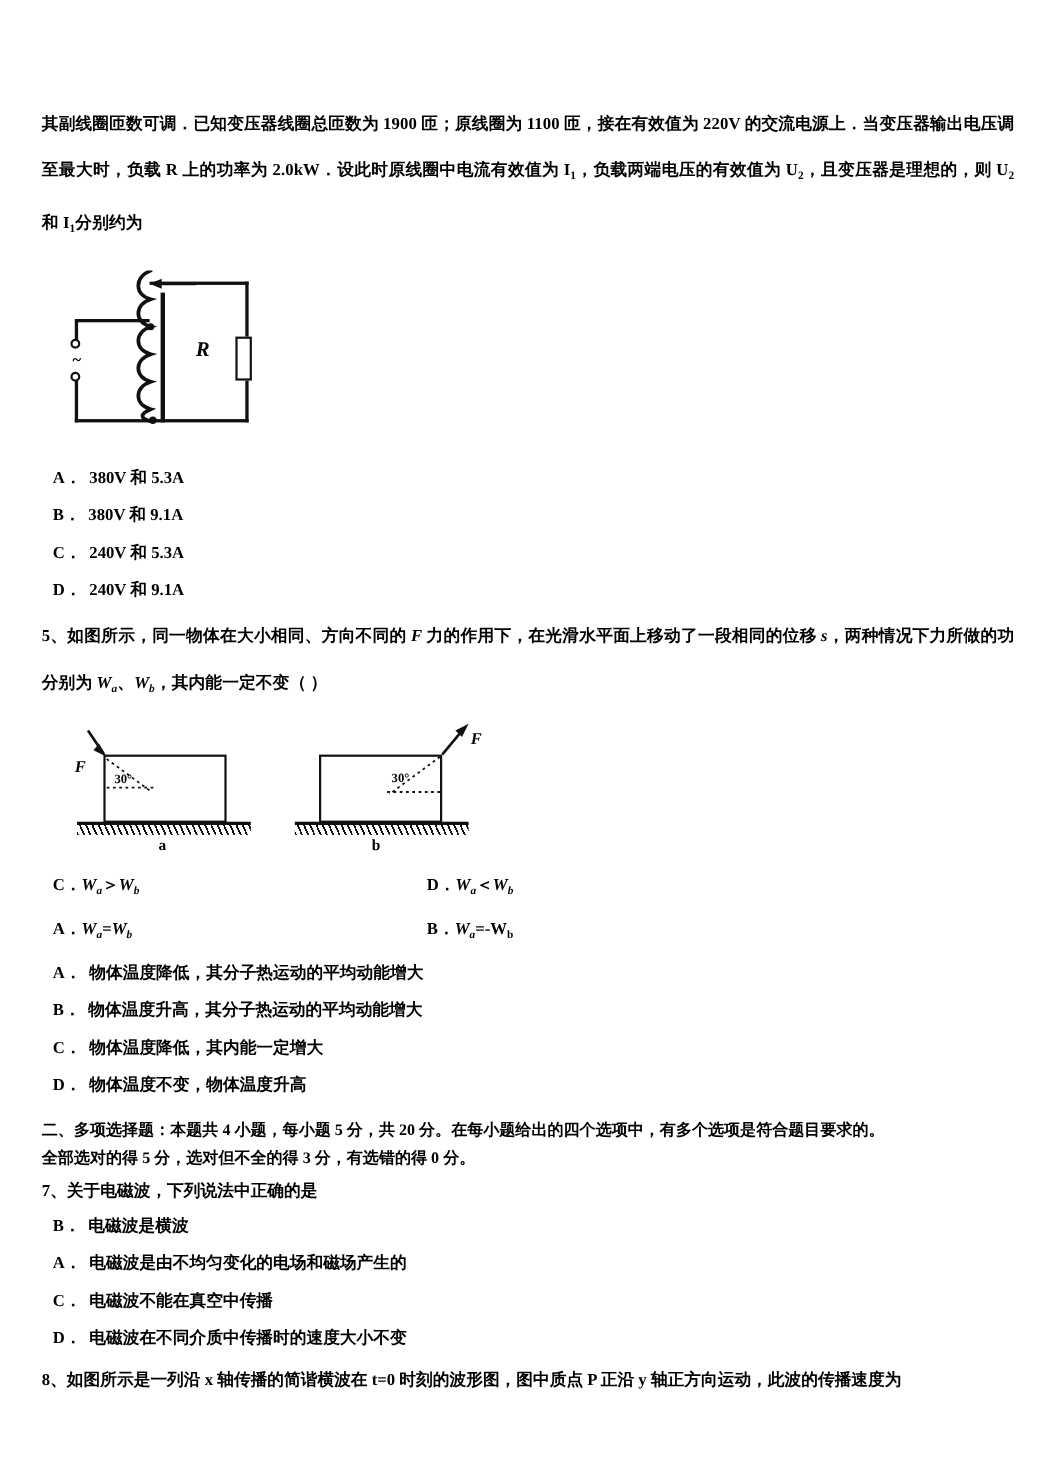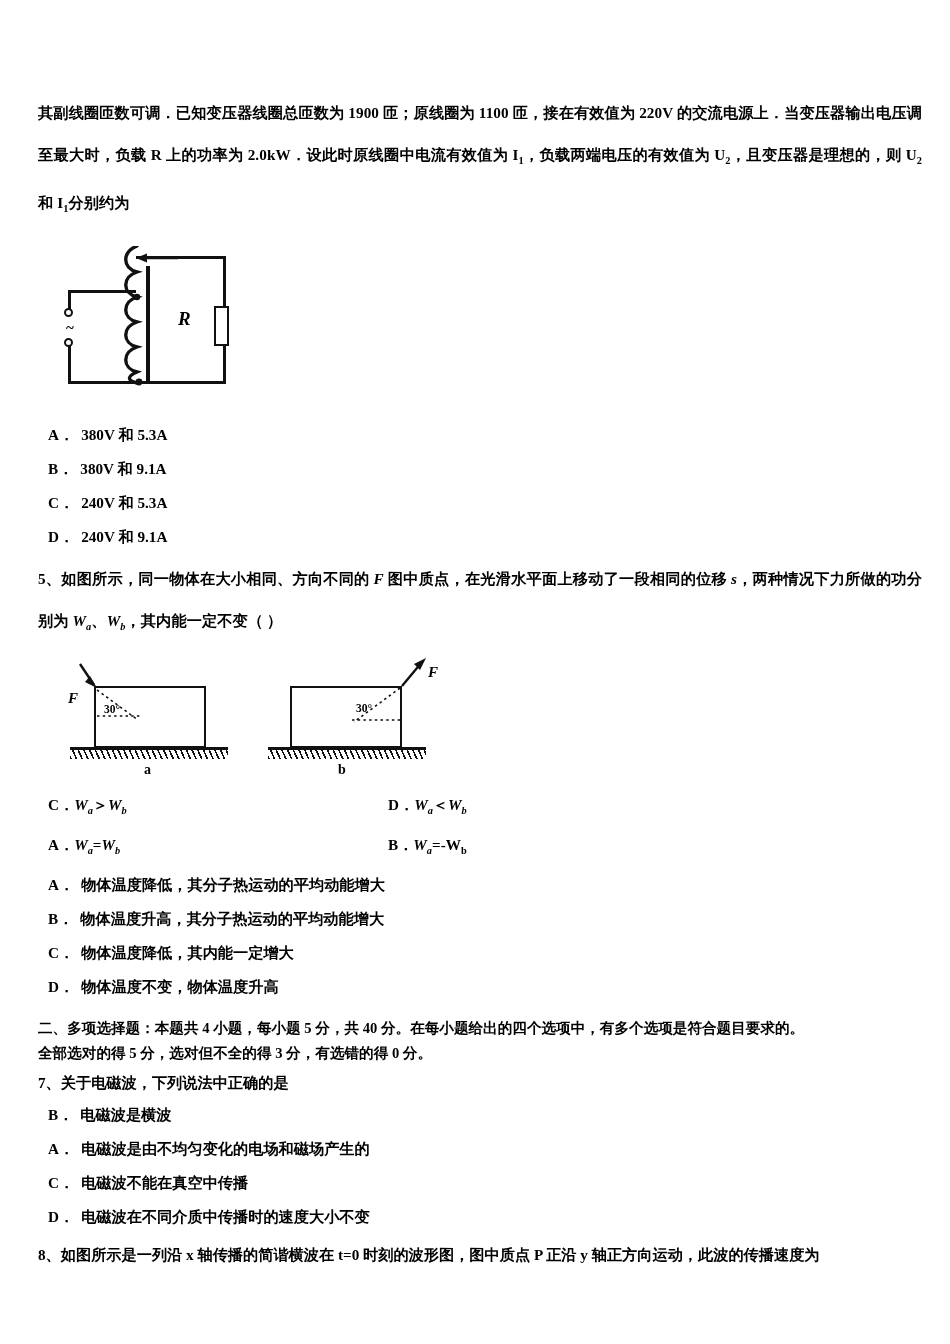--- a/index.html
+++ b/index.html
@@ -202,21 +202,21 @@
 
       <div class="tf-res"></div>
       <div class="tf-R-label">R</div>
     </div>
 
     <div class="opt"><span class="ltr">A．</span><span>380V 和 5.3A</span></div>
     <div class="opt"><span class="ltr">B．</span><span>380V 和 9.1A</span></div>
     <div class="opt"><span class="ltr">C．</span><span>240V 和 5.3A</span></div>
     <div class="opt"><span class="ltr">D．</span><span>240V 和 9.1A</span></div>
 
-    <div class="qtext" style="margin-top:4px;"><span>5、如图所示，同一物体在大小相同、方向不同的 </span><span class="it">F</span><span> 图中质点，在光滑水平面上移动了一段相同的位移 </span><span class="it">s</span><span>，两种情况</span><span>下力所做的功分别为 </span><span class="it">W</span><sub class="it">a</sub><span>、</span><span class="it">W</span><sub class="it">b</sub><span>，其内能一定不变（      ）</span></div>
+    <div class="qtext" style="margin-top:4px;"><span>5、如图所示，同一物体在大小相同、方向不同的 </span><span class="it">F</span><span> 力的作用下，在光滑水平面上移动了一段相同的位移 </span><span class="it">s</span><span>，两种情况</span><span>下力所做的功分别为 </span><span class="it">W</span><sub class="it">a</sub><span>、</span><span class="it">W</span><sub class="it">b</sub><span>，其内能一定不变（      ）</span></div>
 
     <div class="fig-blocks">
 
       <div class="blk" style="left:38px; top:32px; width:112px; height:62px;"></div>
       <div class="ground" style="left:14px; top:93px; width:158px;"></div>
       <div class="hatch" style="left:14px; top:96px; width:158px;"></div>
       <div class="blk-label" style="left:88px; top:108px;">a</div>
       <div class="ang" style="left:48px; top:49px;">30°</div>
       <div class="Flbl" style="left:12px; top:36px;">F</div>
 
@@ -252,21 +252,21 @@
     <div class="opt-row">
       <div><span class="ltr">A．</span><span class="it">W</span><sub class="it">a</sub><span>=</span><span class="it">W</span><sub class="it">b</sub></div>
       <div><span class="ltr">B．</span><span class="it">W</span><sub class="it">a</sub><span>=-</span><span>W</span><sub>b</sub></div>
     </div>
 
     <div class="opt"><span class="ltr">A．</span><span>物体温度降低，其分子热运动的平均动能增大</span></div>
     <div class="opt"><span class="ltr">B．</span><span>物体温度升高，其分子热运动的平均动能增大</span></div>
     <div class="opt"><span class="ltr">C．</span><span>物体温度降低，其内能一定增大</span></div>
     <div class="opt"><span class="ltr">D．</span><span>物体温度不变，物体温度升高</span></div>
 
-    <div class="sec-note" style="margin-top:12px;">二、多项选择题：本题共 4 小题，每小题 5 分，共 40 分。在每小题给出的四个选项中，有多个选项是符合题目要求的。</div>
+    <div class="sec-note" style="margin-top:12px;">二、多项选择题：本题共 4 小题，每小题 5 分，共 20 分。在每小题给出的四个选项中，有多个选项是符合题目要求的。</div>
     <div class="sec-note">全部选对的得 5 分，选对但不全的得 3 分，有选错的得 0 分。</div>
 
     <div class="qline" style="margin-top:2px;">7、关于电磁波，下列说法中正确的是</div>
     <div class="opt"><span class="ltr">B．</span><span>电磁波是横波</span></div>
     <div class="opt"><span class="ltr">A．</span><span>电磁波是由不均匀变化的电场和磁场产生的</span></div>
     <div class="opt"><span class="ltr">C．</span><span>电磁波不能在真空中传播</span></div>
     <div class="opt"><span class="ltr">D．</span><span>电磁波在不同介质中传播时的速度大小不变</span></div>
 
     <div class="qline" style="margin-top:6px;">8、如图所示是一列沿 x 轴传播的简谐横波在 t=0 时刻的波形图，图中质点 P 正沿 y 轴正方向运动，此波的传播速度为</div>
 

